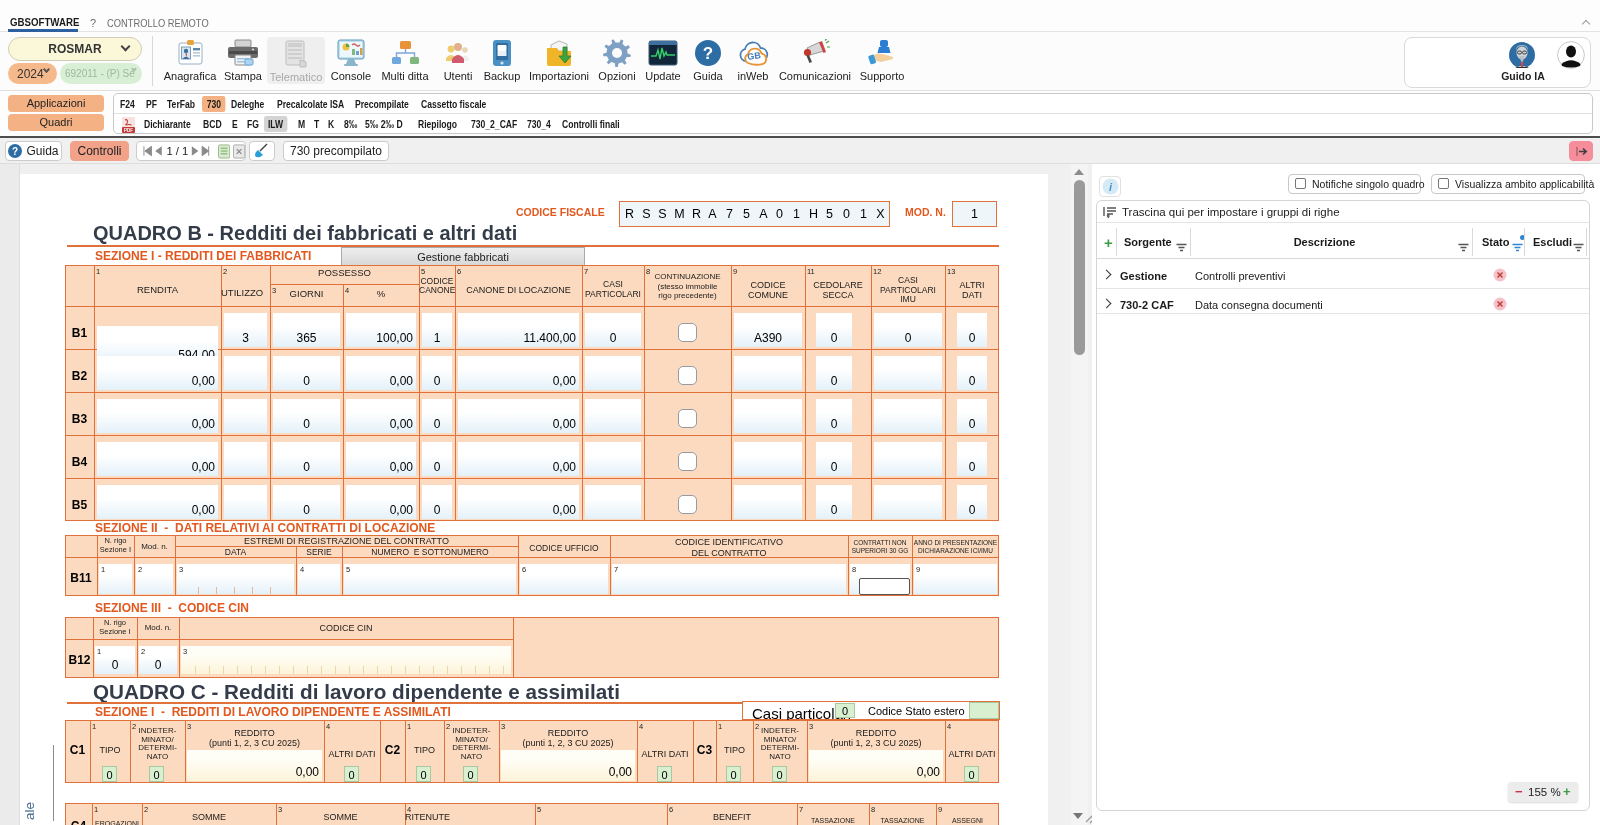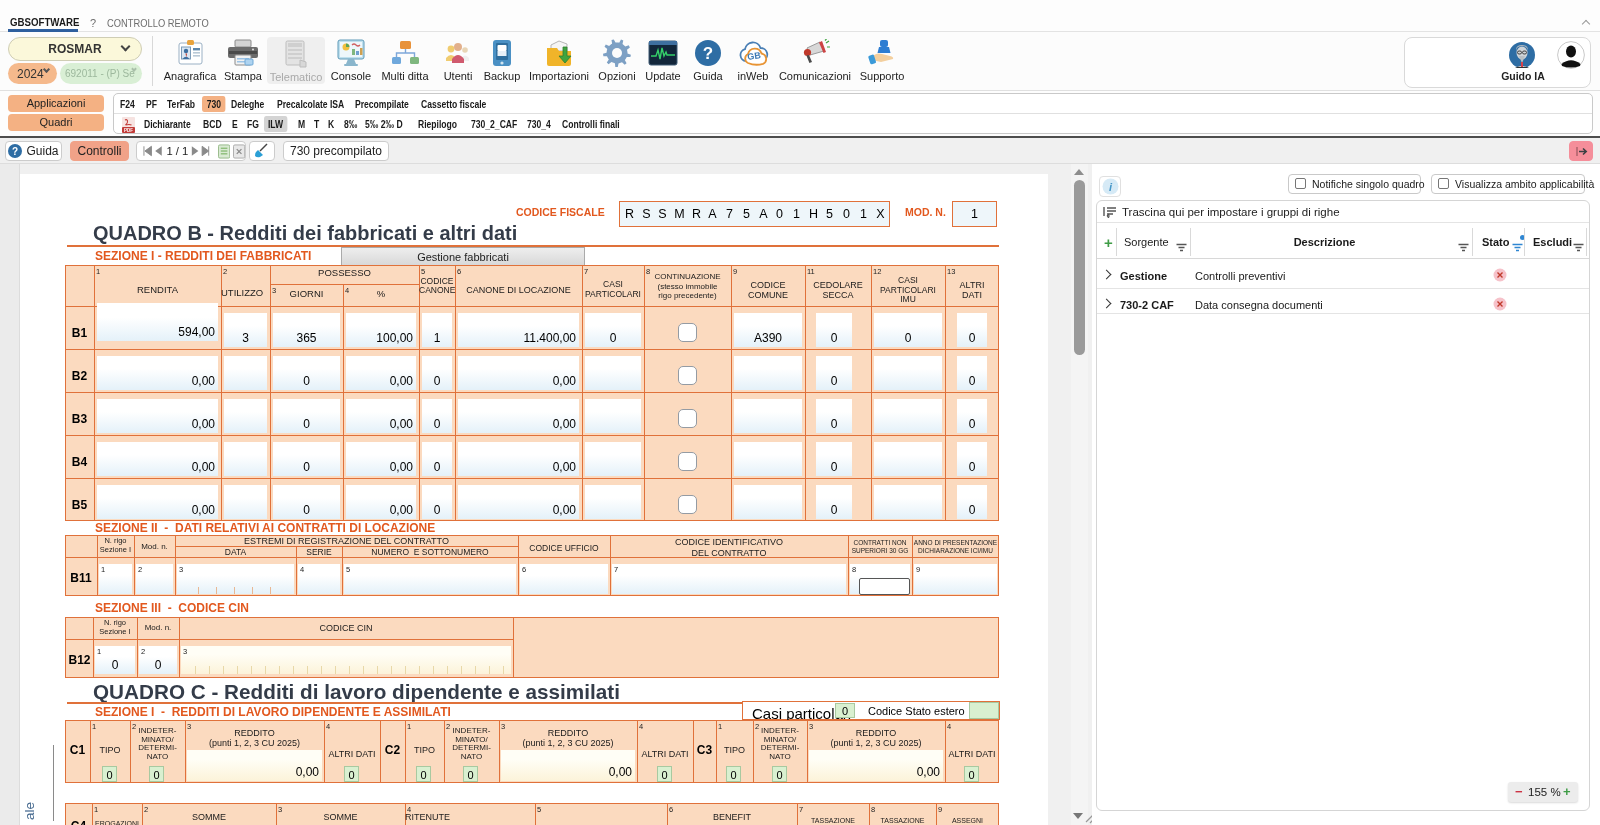--- a/index.html
+++ b/index.html
@@ -359,21 +359,21 @@
 <div class="ftxt" style="left:343px;top:125px;width:76px;text-align:center;font-size:9.5px;line-height:10.0px;color:#1b1b1b;">%</div>
 <div class="ftxt" style="left:419px;top:113px;width:36px;text-align:center;font-size:8.5px;line-height:9.0px;color:#1b1b1b;">CODICE<br>CANONE</div>
 <div class="ftxt" style="left:455px;top:121px;width:127px;text-align:center;font-size:9.0px;line-height:10.0px;color:#1b1b1b;">CANONE DI LOCAZIONE</div>
 <div class="ftxt" style="left:582px;top:116px;width:62px;text-align:center;font-size:8.5px;line-height:9.5px;color:#1b1b1b;">CASI<br>PARTICOLARI</div>
 <div class="ftxt" style="left:644px;top:108px;width:87px;text-align:center;font-size:8.0px;line-height:9.5px;color:#1b1b1b;">CONTINUAZIONE<br>(stesso immobile<br>rigo precedente)</div>
 <div class="ftxt" style="left:731px;top:116px;width:74px;text-align:center;font-size:9.0px;line-height:10.0px;color:#1b1b1b;">CODICE<br>COMUNE</div>
 <div class="ftxt" style="left:805px;top:116px;width:66px;text-align:center;font-size:9.0px;line-height:10.0px;color:#1b1b1b;">CEDOLARE<br>SECCA</div>
 <div class="ftxt" style="left:871px;top:112px;width:74px;text-align:center;font-size:8.5px;line-height:9.5px;color:#1b1b1b;">CASI<br>PARTICOLARI<br>IMU</div>
 <div class="ftxt" style="left:945px;top:116px;width:54px;text-align:center;font-size:9.0px;line-height:10.0px;color:#1b1b1b;">ALTRI<br>DATI</div>
 <div class="ftxt" style="left:65px;top:162px;width:29px;text-align:center;font-size:12px;font-weight:bold;">B1</div>
-<div class="inp num" style="left:97px;top:139px;width:121px;height:38px;">594,00</div>
+<div class="inp num" style="left:97px;top:162px;width:121px;height:38px;">594,00</div>
 <div class="inp ctr" style="left:224px;top:149px;width:43px;height:34px;">3</div>
 <div class="inp ctr" style="left:273px;top:149px;width:67px;height:34px;">365</div>
 <div class="inp num" style="left:346px;top:149px;width:70px;height:34px;">100,00</div>
 <div class="inp ctr" style="left:422px;top:149px;width:30px;height:34px;">1</div>
 <div class="inp num" style="left:458px;top:149px;width:121px;height:34px;">11.400,00</div>
 <div class="inp ctr" style="left:585px;top:149px;width:56px;height:34px;">0</div>
 <div class="cbx" style="left:678px;top:159px;border-radius:5px;width:19px;height:19px;"></div>
 <div class="inp ctr" style="left:734px;top:149px;width:68px;height:34px;">A390</div>
 <div class="inp ctr" style="left:816px;top:149px;width:36px;height:34px;">0</div>
 <div class="inp ctr" style="left:874px;top:149px;width:68px;height:34px;">0</div>
@@ -638,21 +638,21 @@
 <div class="abs" style="left:4px;top:36px;width:494px;height:611px;background:#fff;border:1px solid #d5d5d5;border-radius:6px;"></div>
 <svg class="abs" style="left:11px;top:42px;" width="14" height="12" viewBox="0 0 14 12">
           <path d="M4 2h9M4 5h9M4 8h6" stroke="#555" stroke-width="1.4"></path>
           <path d="M1 1v9" stroke="#555" stroke-width="1.4"></path>
           <path d="M4 10 l3 0 M4 10 l2 -2 M4 10 l2 2" stroke="#555" stroke-width="1.1" fill="none"></path>
         </svg>
 <div class="abs" style="left:30px;top:42px;font-size:11.5px;color:#222;">Trascina qui per impostare i gruppi di righe</div>
 <div class="abs" style="left:5px;top:58px;width:492px;height:1px;background:#e4e4e4;"></div>
 <div class="abs" style="left:12px;top:70px;font-size:15px;color:#3f9c46;font-weight:bold;">+</div>
 <div class="abs" style="left:24px;top:64px;width:1px;height:28px;background:#d9d9d9;"></div>
-<div class="abs" style="left:32px;top:72px;font-size:11px;font-weight:normal;color:#1a1a1a;">Sorgente</div>
+<div class="abs" style="left:32px;top:72px;font-size:11px;font-weight:bold;color:#1a1a1a;">Sorgente</div>
 <div class="abs" style="left:84px;top:75px;"><svg width="11" height="10" viewBox="0 0 11 10">
             <path d="M0.5 1.5h10M2.5 4.5h6M4 7.5h3" stroke="#555" stroke-width="1.3"></path>
           </svg></div>
 <div class="abs" style="left:98px;top:64px;width:1px;height:28px;background:#d9d9d9;"></div>
 <div class="abs" style="left:105px;top:72px;width:255px;text-align:center;font-size:11px;font-weight:bold;color:#1a1a1a;">Descrizione</div>
 <div class="abs" style="left:366px;top:75px;"><svg width="11" height="10" viewBox="0 0 11 10">
             <path d="M0.5 1.5h10M2.5 4.5h6M4 7.5h3" stroke="#555" stroke-width="1.3"></path>
           </svg></div>
 <div class="abs" style="left:380px;top:64px;width:1px;height:28px;background:#d9d9d9;"></div>
 <div class="abs" style="left:390px;top:72px;font-size:11px;font-weight:bold;color:#1a1a1a;">Stato</div>

